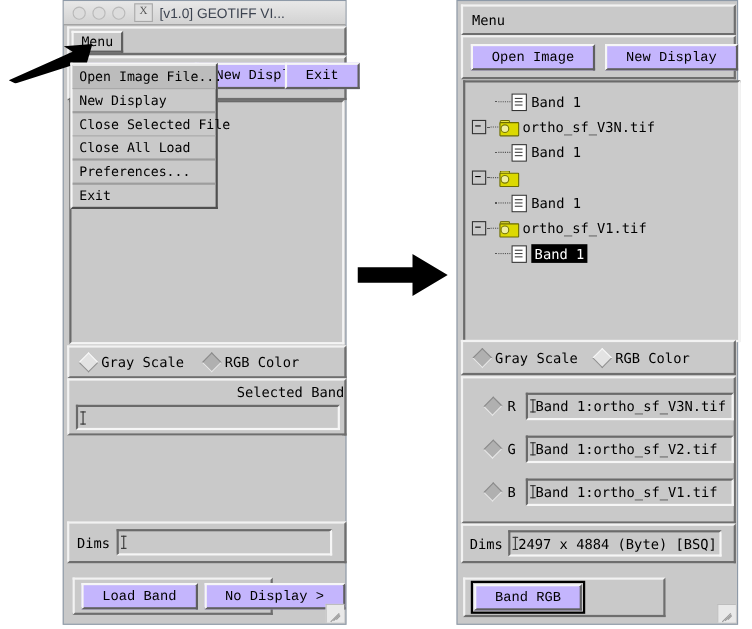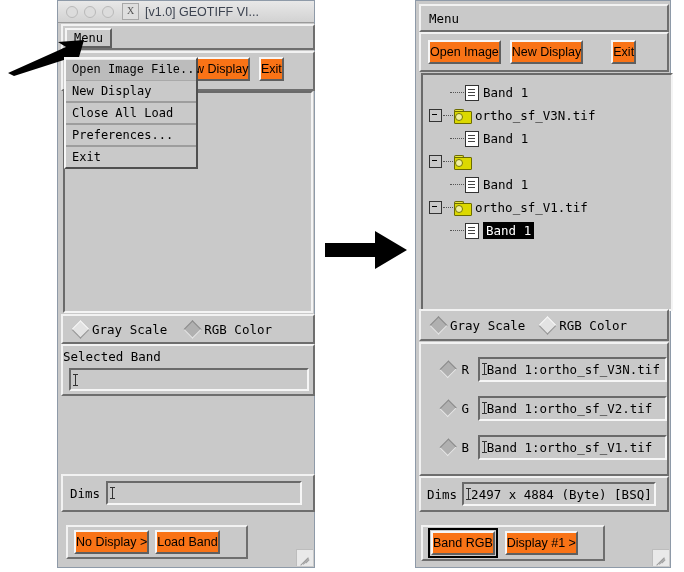--- a/index.html
+++ b/index.html
@@ -24,30 +24,30 @@
      color:#555;font-size:10px;line-height:14px;text-align:center;font-family:"Liberation Serif",serif;}
   .tb-title{margin-left:6px;font-size:12.5px;color:#3c4350;letter-spacing:0px;}
 
   .menubar{position:absolute;left:3px;top:23px;width:250px;height:22px;
      background:#c9c9c9;border:2px solid;border-color:#f2f2f2 #6e6e6e #6e6e6e #f2f2f2;}
   .menubtn{position:absolute;left:2px;top:2px;padding:1px 7px;font-size:12px;color:#000;
      background:#c9c9c9;border:2px solid;border-color:#f5f5f5 #5f5f5f #5f5f5f #f5f5f5;}
 
   .btnrow{position:absolute;left:3px;top:50px;width:250px;height:36px;
      background:#c9c9c9;border:2px solid;border-color:#f2f2f2 #6e6e6e #6e6e6e #f2f2f2;}
-  .gbtn{background:#f97316;border:2px solid;border-color:#f6f6f6 #5f5f5f #5f5f5f #f6f6f6;
-     font-size:12.5px;color:#000;padding:3px 0;display:inline-block;white-space:nowrap;
-     font-family:Liberation Sans, sans-serif;}
+  .gbtn{background:#c4b5fd;border:2px solid;border-color:#f6f6f6 #5f5f5f #5f5f5f #f6f6f6;
+     font-size:12.5px;color:#000;padding:3px 17px;display:inline-block;white-space:nowrap;
+     font-family:Liberation Mono, monospace;}
 
   
   #dropmenu{position:absolute;left:64px;top:57px;width:130px;background:#c9c9c9;
      border:2px solid;border-color:#f6f6f6 #4f4f4f #4f4f4f #f6f6f6;z-index:40;}
   .mi{font-size:12px;color:#000;padding:3px 5px 3px 6px;white-space:nowrap;
       border-bottom:1px solid #a9a9a9;}
-  .mi.sel{background:#bcbcbc;border-top:1px solid #e8e8e8;font-family:Liberation Mono, monospace;}
+  .mi.sel{background:#bcbcbc;border-top:1px solid #e8e8e8;}
   .mi.nosep{border-bottom:none;}
   .misep{border-bottom:2px solid #9d9d9d;}
 
   .panel{position:absolute;background:#c9c9c9;}
   .treearea{border:2px solid;border-color:#6a6a6a #f4f4f4 #f4f4f4 #6a6a6a;background:#c9c9c9;}
 
   .modeframe{border:2px solid;border-color:#f2f2f2 #6e6e6e #6e6e6e #f2f2f2;background:#c9c9c9;
      display:flex;align-items:center;}
   .radio{display:inline-flex;align-items:center;font-size:12.5px;color:#000;}
   .diam{width:11px;height:11px;transform:rotate(45deg);display:inline-block;margin-right:5px;
@@ -56,21 +56,21 @@
   .diam.off{background:#b0b0b0;border-color:#8a8a8a #e8e8e8 #e8e8e8 #8a8a8a;}
 
   .txtfield{background:#c9c9c9;border:2px solid;border-color:#6a6a6a #f6f6f6 #f6f6f6 #6a6a6a;
      font-size:12.5px;color:#000;display:flex;align-items:center;padding-left:4px;
      font-family:"DejaVu Sans Mono",monospace;overflow:hidden;white-space:nowrap;}
   .caret{display:inline-block;width:1px;height:12px;background:#333;margin-right:2px;
      position:relative;}
   .caret:before,.caret:after{content:"";position:absolute;left:-2px;width:5px;height:1px;background:#333;}
   .caret:before{top:0;} .caret:after{bottom:0;}
 
-  .labelc{font-size:12.5px;color:#000;text-align:left;}
+  .labelc{font-size:12.5px;color:#000;text-align:right;}
   .grip{position:absolute;width:16px;height:16px;background:#e9e9e9;
      border-left:1px solid #bdbdbd;border-top:1px solid #bdbdbd;}
   .grip i{position:absolute;display:block;height:1px;background:#9a9a9a;transform:rotate(-45deg);}
 
   
   #rightwin{left:415px;top:0px;width:256px;height:568px;background:#c9c9c9;
      border:1px solid #8e9aa8;}
   .menulabelbar{position:absolute;left:3px;top:3px;width:246px;height:24px;background:#c9c9c9;
      border:2px solid;border-color:#f2f2f2 #6e6e6e #6e6e6e #f2f2f2;display:flex;align-items:center;}
   .menulabel{font-size:12.5px;color:#000;padding-left:8px;}
@@ -155,34 +155,35 @@
 
   <div class="panel modeframe" style="left:3px;top:473px;width:250px;height:34px;">
     <span style="font-size:12.5px;margin-left:7px;margin-right:6px;">Dims</span>
     <span class="txtfield" style="width:188px;height:20px;">
       <span class="caret"></span>
       <span></span>
     </span>
   </div>
 
   <div class="panel bottombar" style="left:8px;top:524px;width:178px;height:30px;">
+    <span class="gbtn" style="margin-left:6px;">Load Band</span>
     <span class="gbtn" style="margin-left:6px;">No Display &gt;</span>
-    <span class="gbtn" style="margin-left:6px;">Load Band</span>
   </div>
 
   <div class="grip" style="right:1px;bottom:1px;">
     <i style="left:2px;top:11px;width:11px;"></i>
       <i style="left:5px;top:11px;width:8px;"></i>
       <i style="left:8px;top:11px;width:5px;"></i>
   </div>
 </div>
 
 <div id="dropmenu">
   <div class="mi sel">Open Image File...</div>
   <div class="mi misep">New Display</div>
+  <div class="mi">Close Selected File</div>
   <div class="mi misep">Close All Load</div>
   <div class="mi misep">Preferences...</div>
   <div class="mi nosep">Exit</div>
 </div>
 
 <svg id="arrow-menu" viewBox="0 0 78 36">
   <polygon points="0,33 58,7 50,2 76,0 69,24 62,18 6,36" fill="#000"></polygon>
 </svg>
 
 <svg id="arrow-big" viewBox="0 0 84 44">
@@ -314,21 +315,20 @@
     <span class="txtfield" style="width:186px;height:20px;">
       <span class="caret"></span>
       <span>2497 x 4884 (Byte) [BSQ]</span>
     </span>
   </div>
 
   <div class="panel bottombar" style="left:5px;top:524px;width:180px;height:32px;">
     <span class="focusbtn" style="margin-left:5px;">
       <span class="gbtn">Band RGB</span>
     </span>
-    <span class="gbtn" style="margin-left:7px;">Display #1 &gt;</span>
   </div>
 
   <div class="grip" style="right:1px;bottom:1px;">
     <i style="left:2px;top:11px;width:11px;"></i>
       <i style="left:5px;top:11px;width:8px;"></i>
       <i style="left:8px;top:11px;width:5px;"></i>
   </div>
 </div>
 
 </body></html>

